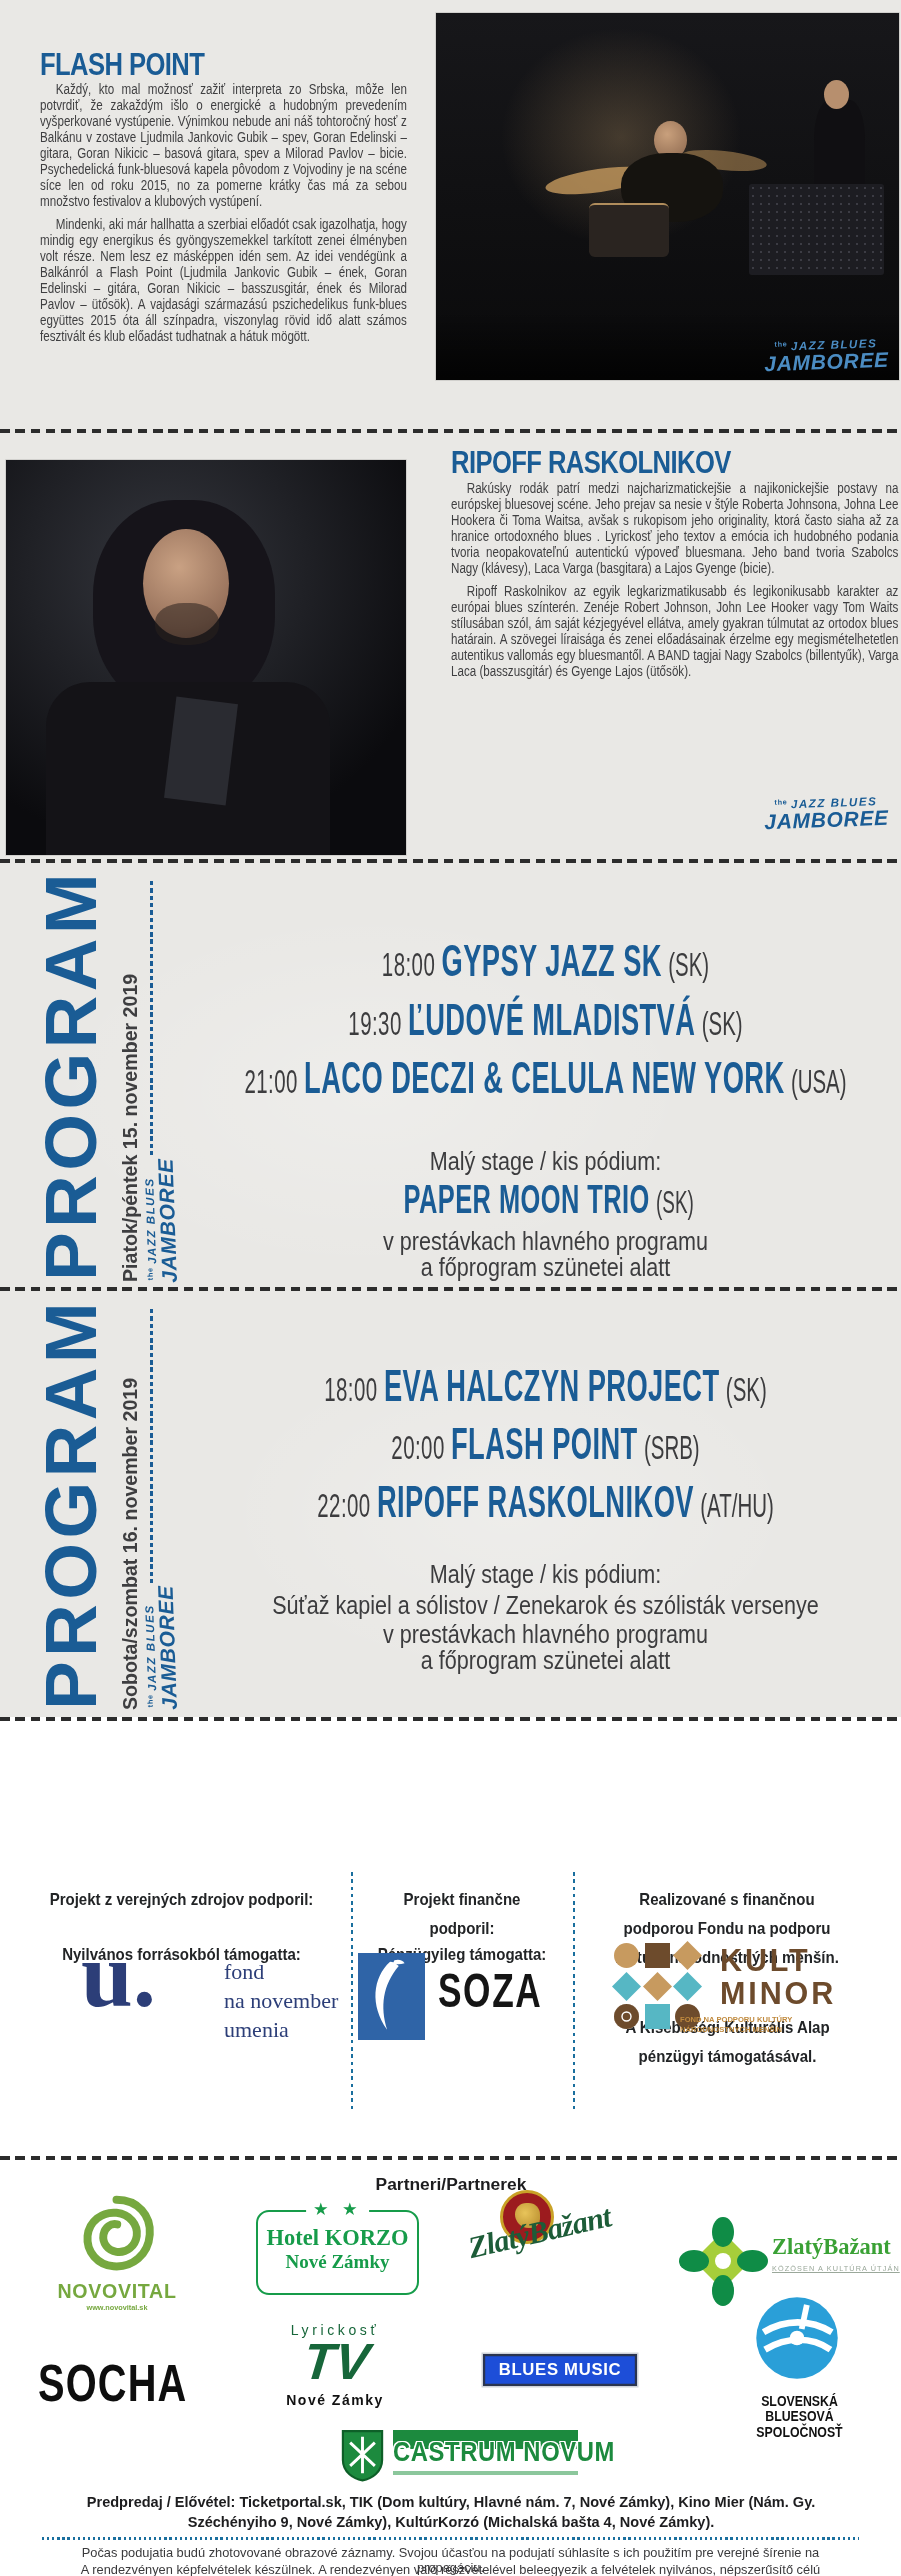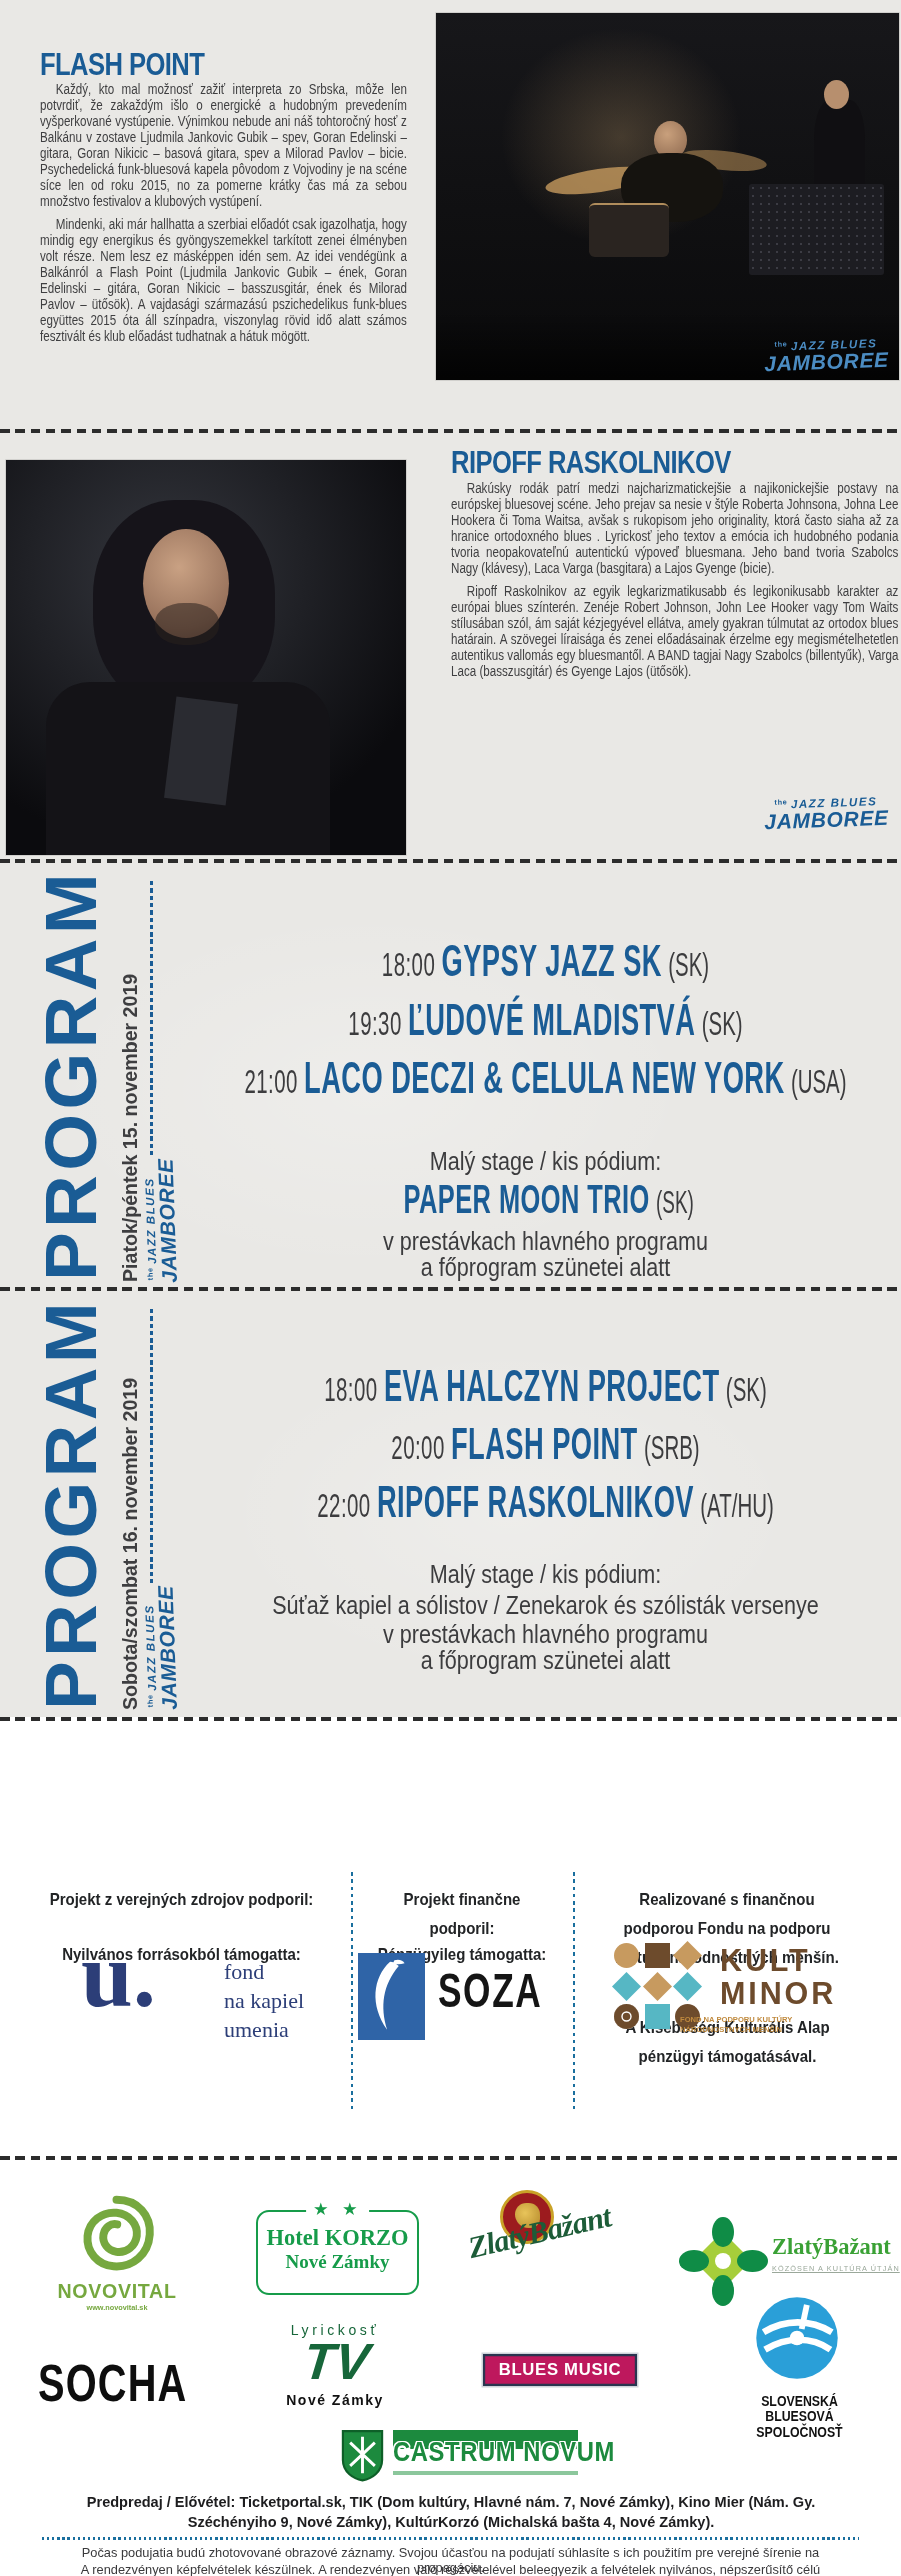--- a/index.html
+++ b/index.html
@@ -179,21 +179,21 @@
   <div class="abs sphead" style="left:364px;top:1940px;width:196px;">Pénzügyileg támogatta:</div>
   <div class="abs sphead" style="left:589px;top:1885px;width:276px;">Realizované s finančnou podporou Fondu na podporu kultúry národnostných menšín.</div>
   <div class="abs sphead" style="left:611px;top:2013px;width:233px;">A Kisebbségi Kulturális Alap pénzügyi támogatásával.</div>
 
   <div class="abs vdot" style="left:351px;top:1872px;height:241px;"></div>
   <div class="abs vdot" style="left:573px;top:1872px;height:241px;"></div>
 
   <div class="abs serifnavy" style="left:81px;top:1931px;font-size:93px;font-weight:bold;line-height:87px;">u.</div>
   <div class="abs serifnavy" style="left:188px;top:1957px;font-size:22px;line-height:29px;margin-left:36px;">
     <div>fond</div>
-    <div>na kapiel</div>
+    <div>na november</div>
     <div>umenia</div>
   </div>
 
   <div class="abs" style="left:358px;top:1953px;width:67px;height:87px;background:#2f64a7;">
     <svg width="67" height="87" viewBox="0 0 92 120">
       <path d="M44 12 C20 34 16 72 40 106 C30 74 34 44 56 18 C52 14 48 12 44 12 Z" fill="#ffffff"></path>
       <path d="M50 10 C56 8 62 10 64 14 C58 16 52 16 48 14 Z" fill="#ffffff"></path>
     </svg>
   </div>
   <div class="abs" style="left:438px;top:1962px;font-size:49px;font-weight:bold;color:#151515;letter-spacing:2.2px;transform:scaleX(.72);transform-origin:left top;">SOZA</div>
@@ -213,20 +213,21 @@
     <div>KULT</div>
     <div>MINOR</div>
   </div>
   <div class="abs" style="left:680px;top:2015px;font-size:7.6px;font-weight:bold;color:#c08a3e;line-height:9.5px;">
     <div>FOND NA PODPORU KULTÚRY</div>
     <div>NÁRODNOSTNÝCH MENŠÍN</div>
   </div>
 
   <div class="abs dashline" style="left:0;top:2156px;width:902px;"></div>
 
+  <div class="abs" style="left:0;top:2174px;width:902px;text-align:center;font-size:17.4px;font-weight:bold;color:#1d1d1f;">Partneri/Partnerek</div>
 
   <div class="abs" style="left:76px;top:2194px;width:81px;height:81px;">
     <svg width="81" height="81" viewBox="0 0 112 112">
       <path d="M56 8 C86 8 104 30 102 56 C100 84 78 102 52 100 C30 98 14 80 16 58 C18 38 36 24 56 26 C74 28 86 42 84 58 C82 72 70 82 56 80 C44 78 36 68 38 56 C40 46 48 40 57 42" fill="none" stroke="#76a83f" stroke-width="11" stroke-linecap="round"></path>
     </svg>
   </div>
   <div class="abs pname" style="left:35px;top:2280px;width:164px;text-align:center;font-size:19.6px;letter-spacing:0.7px;">NOVOVITAL</div>
   <div class="abs" style="left:35px;top:2303px;width:164px;text-align:center;font-size:7.3px;color:#76a83f;font-weight:bold;">www.novovital.sk</div>
 
   <div class="abs" style="left:256px;top:2210px;width:159px;height:81px;border:2.9px solid #169c4a;border-radius:13px;">
@@ -250,21 +251,21 @@
   </div>
   <div class="abs" style="left:772px;top:2234px;font-family:'Liberation Serif',serif;font-weight:bold;font-size:22.5px;color:#3aa135;white-space:nowrap;">ZlatýBažant</div>
   <div class="abs" style="left:772px;top:2264px;font-size:7.3px;color:#9aa89a;letter-spacing:1.1px;white-space:nowrap;text-decoration:underline;">KÖZÖSEN A KULTÚRA ÚTJÁN</div>
 
   <div class="abs" style="left:38px;top:2354px;font-size:51px;font-weight:bold;color:#0e0e0e;letter-spacing:1.5px;transform:scaleX(.78);transform-origin:left top;">SOCHA</div>
 
   <div class="abs" style="left:273px;top:2322px;width:124px;text-align:center;font-size:14px;color:#17663a;letter-spacing:3.6px;">Lyrickosť</div>
   <div class="abs" style="left:289px;top:2332px;width:95px;text-align:center;font-size:51px;font-weight:bold;font-style:italic;color:#17663a;transform:skewX(-6deg);">TV</div>
   <div class="abs" style="left:273px;top:2392px;width:124px;text-align:center;font-size:14px;font-weight:bold;color:#111;letter-spacing:1.5px;">Nové Zámky</div>
 
-  <div class="abs" style="left:483px;top:2354px;width:154px;height:32px;background:#be185d;box-shadow:inset 0 0 0 2.2px #2b3550, 0 0 0 1.5px #cfd3da;display:flex;align-items:center;justify-content:center;">
+  <div class="abs" style="left:483px;top:2354px;width:154px;height:32px;background:#1d4ed8;box-shadow:inset 0 0 0 2.2px #2b3550, 0 0 0 1.5px #cfd3da;display:flex;align-items:center;justify-content:center;">
     <span style="color:#ffffff;font-weight:bold;font-size:16.7px;letter-spacing:0.7px;">BLUES MUSIC</span>
   </div>
 
   <div class="abs" style="left:749px;top:2290px;width:96px;height:96px;">
     <svg width="96" height="96" viewBox="0 0 132 132">
       <circle cx="66" cy="66" r="56" fill="#2a9fd8"></circle>
       <path d="M20 58 C50 40 84 40 114 58" stroke="#ffffff" stroke-width="9" fill="none"></path>
       <path d="M22 82 C52 64 86 64 112 82" stroke="#ffffff" stroke-width="9" fill="none"></path>
       <circle cx="66" cy="66" r="10" fill="#ffffff"></circle>
       <rect x="72" y="20" width="8" height="34" fill="#ffffff" transform="rotate(12 76 37)"></rect>

